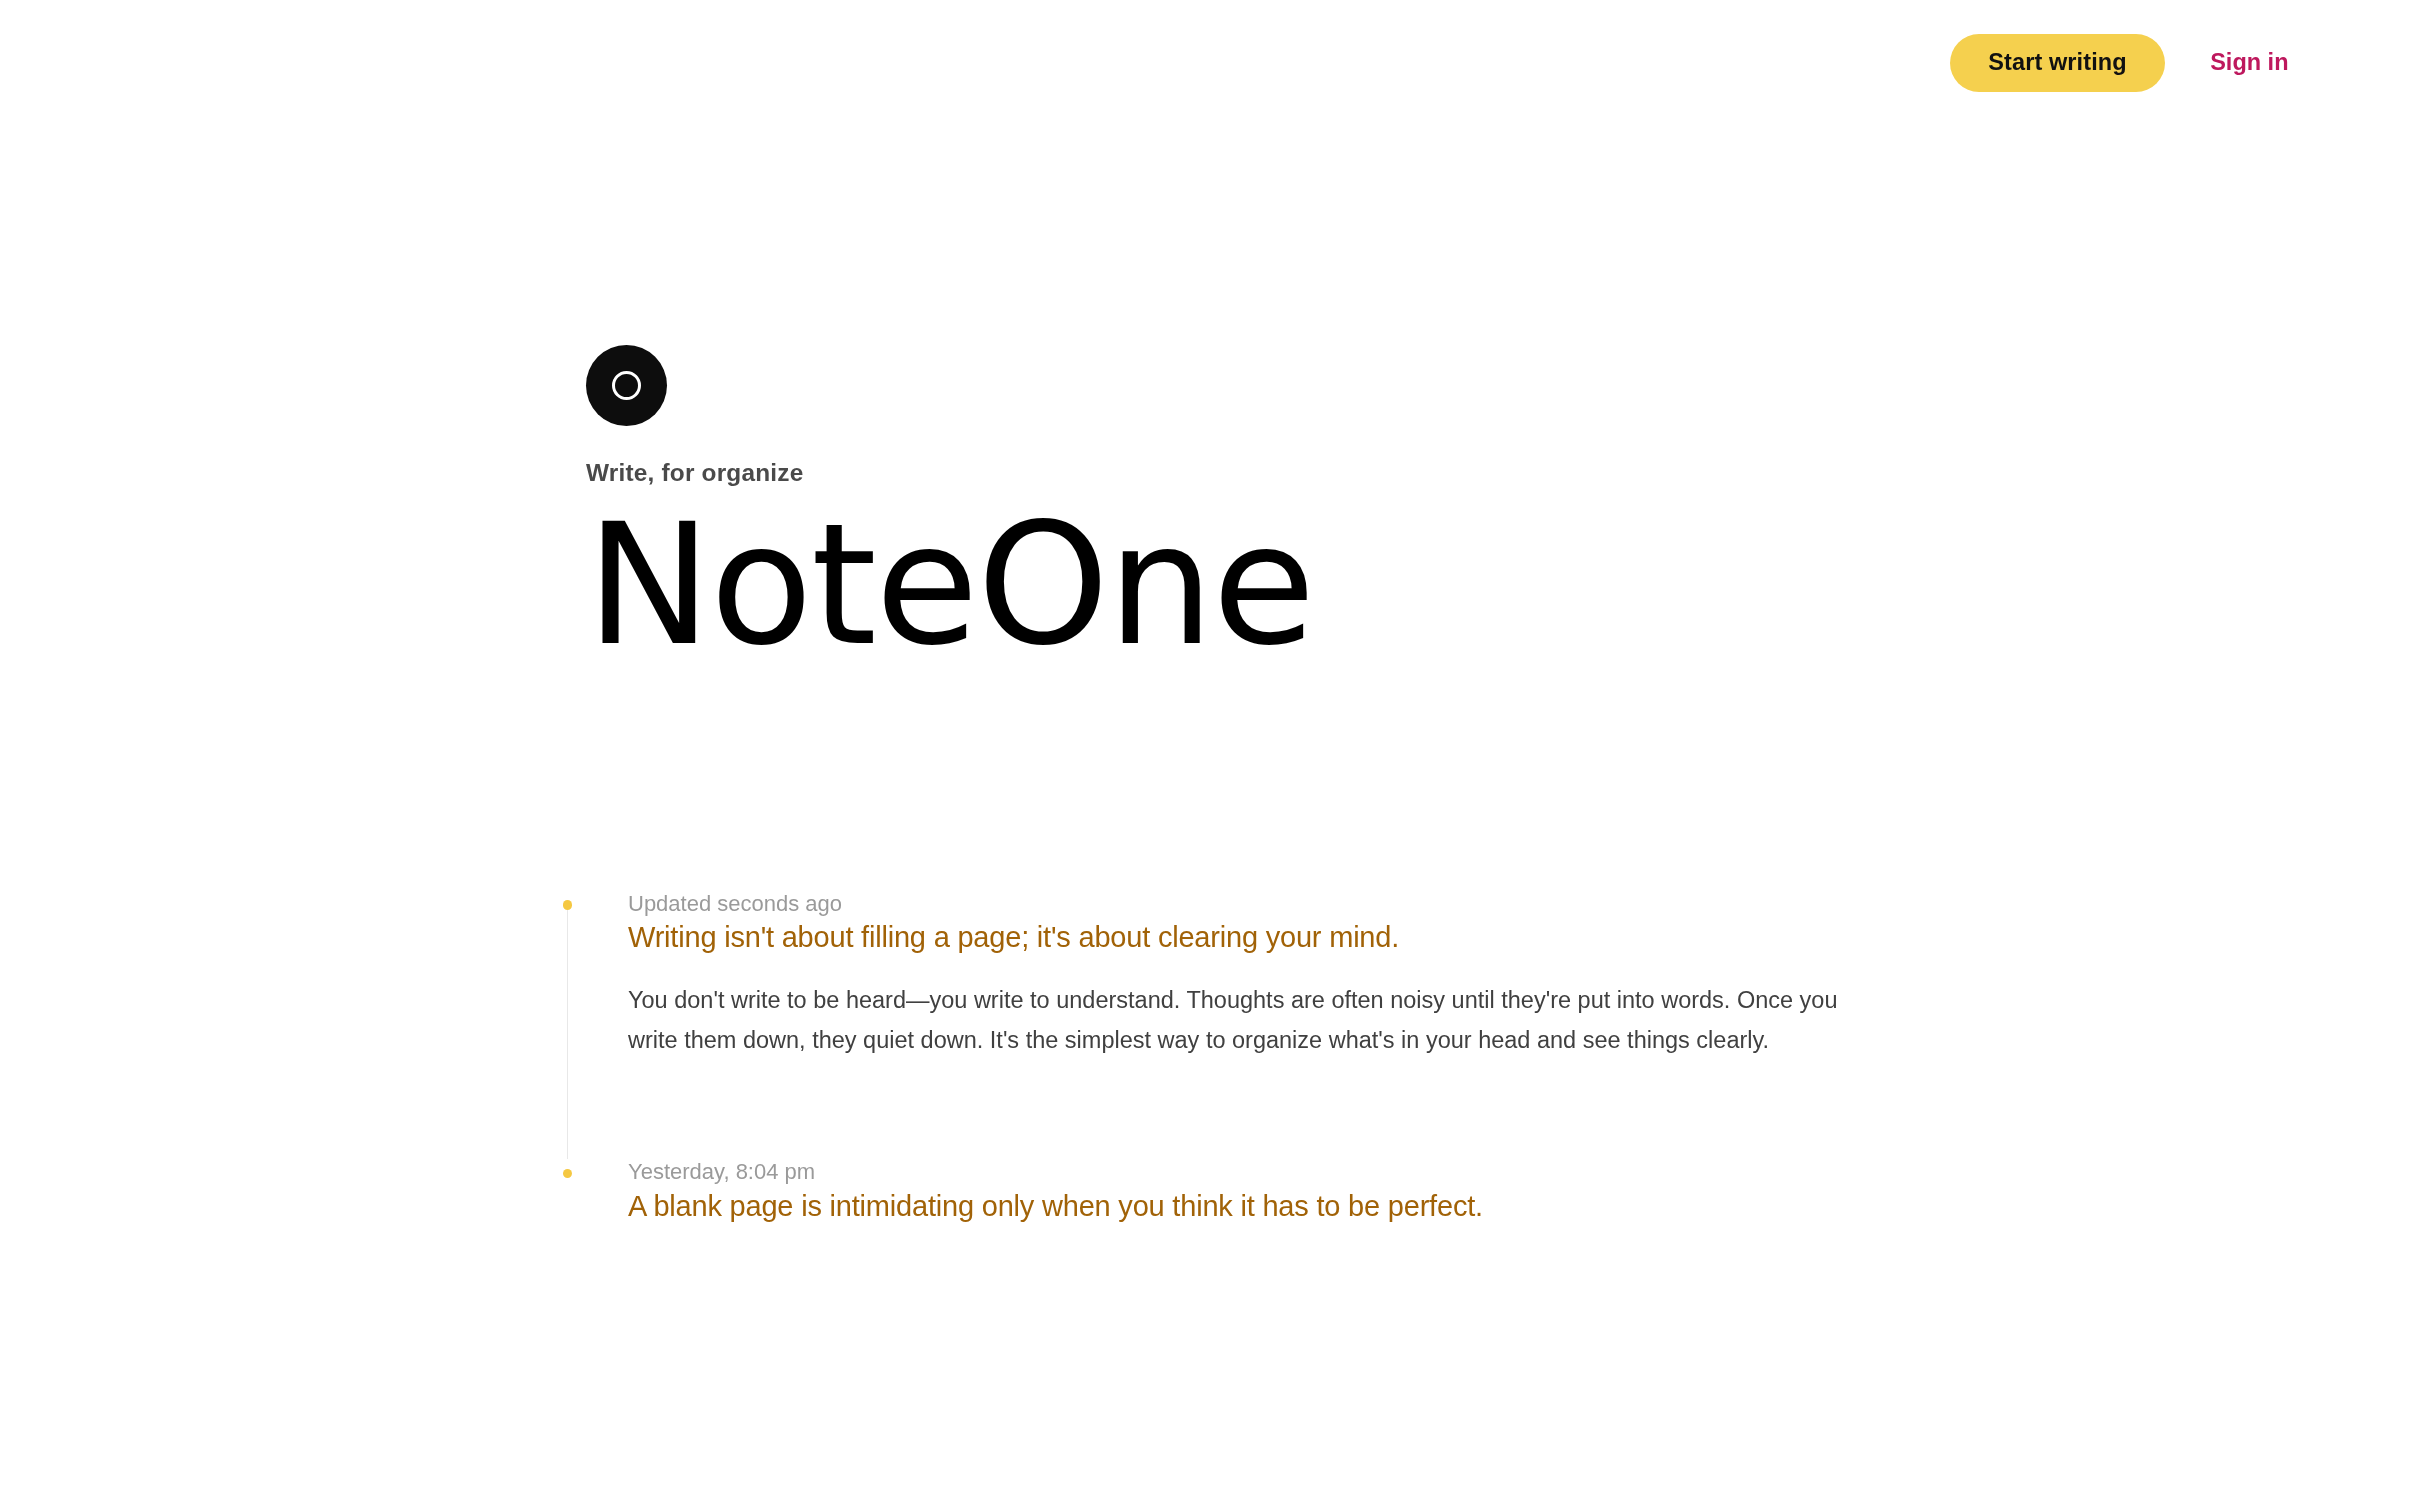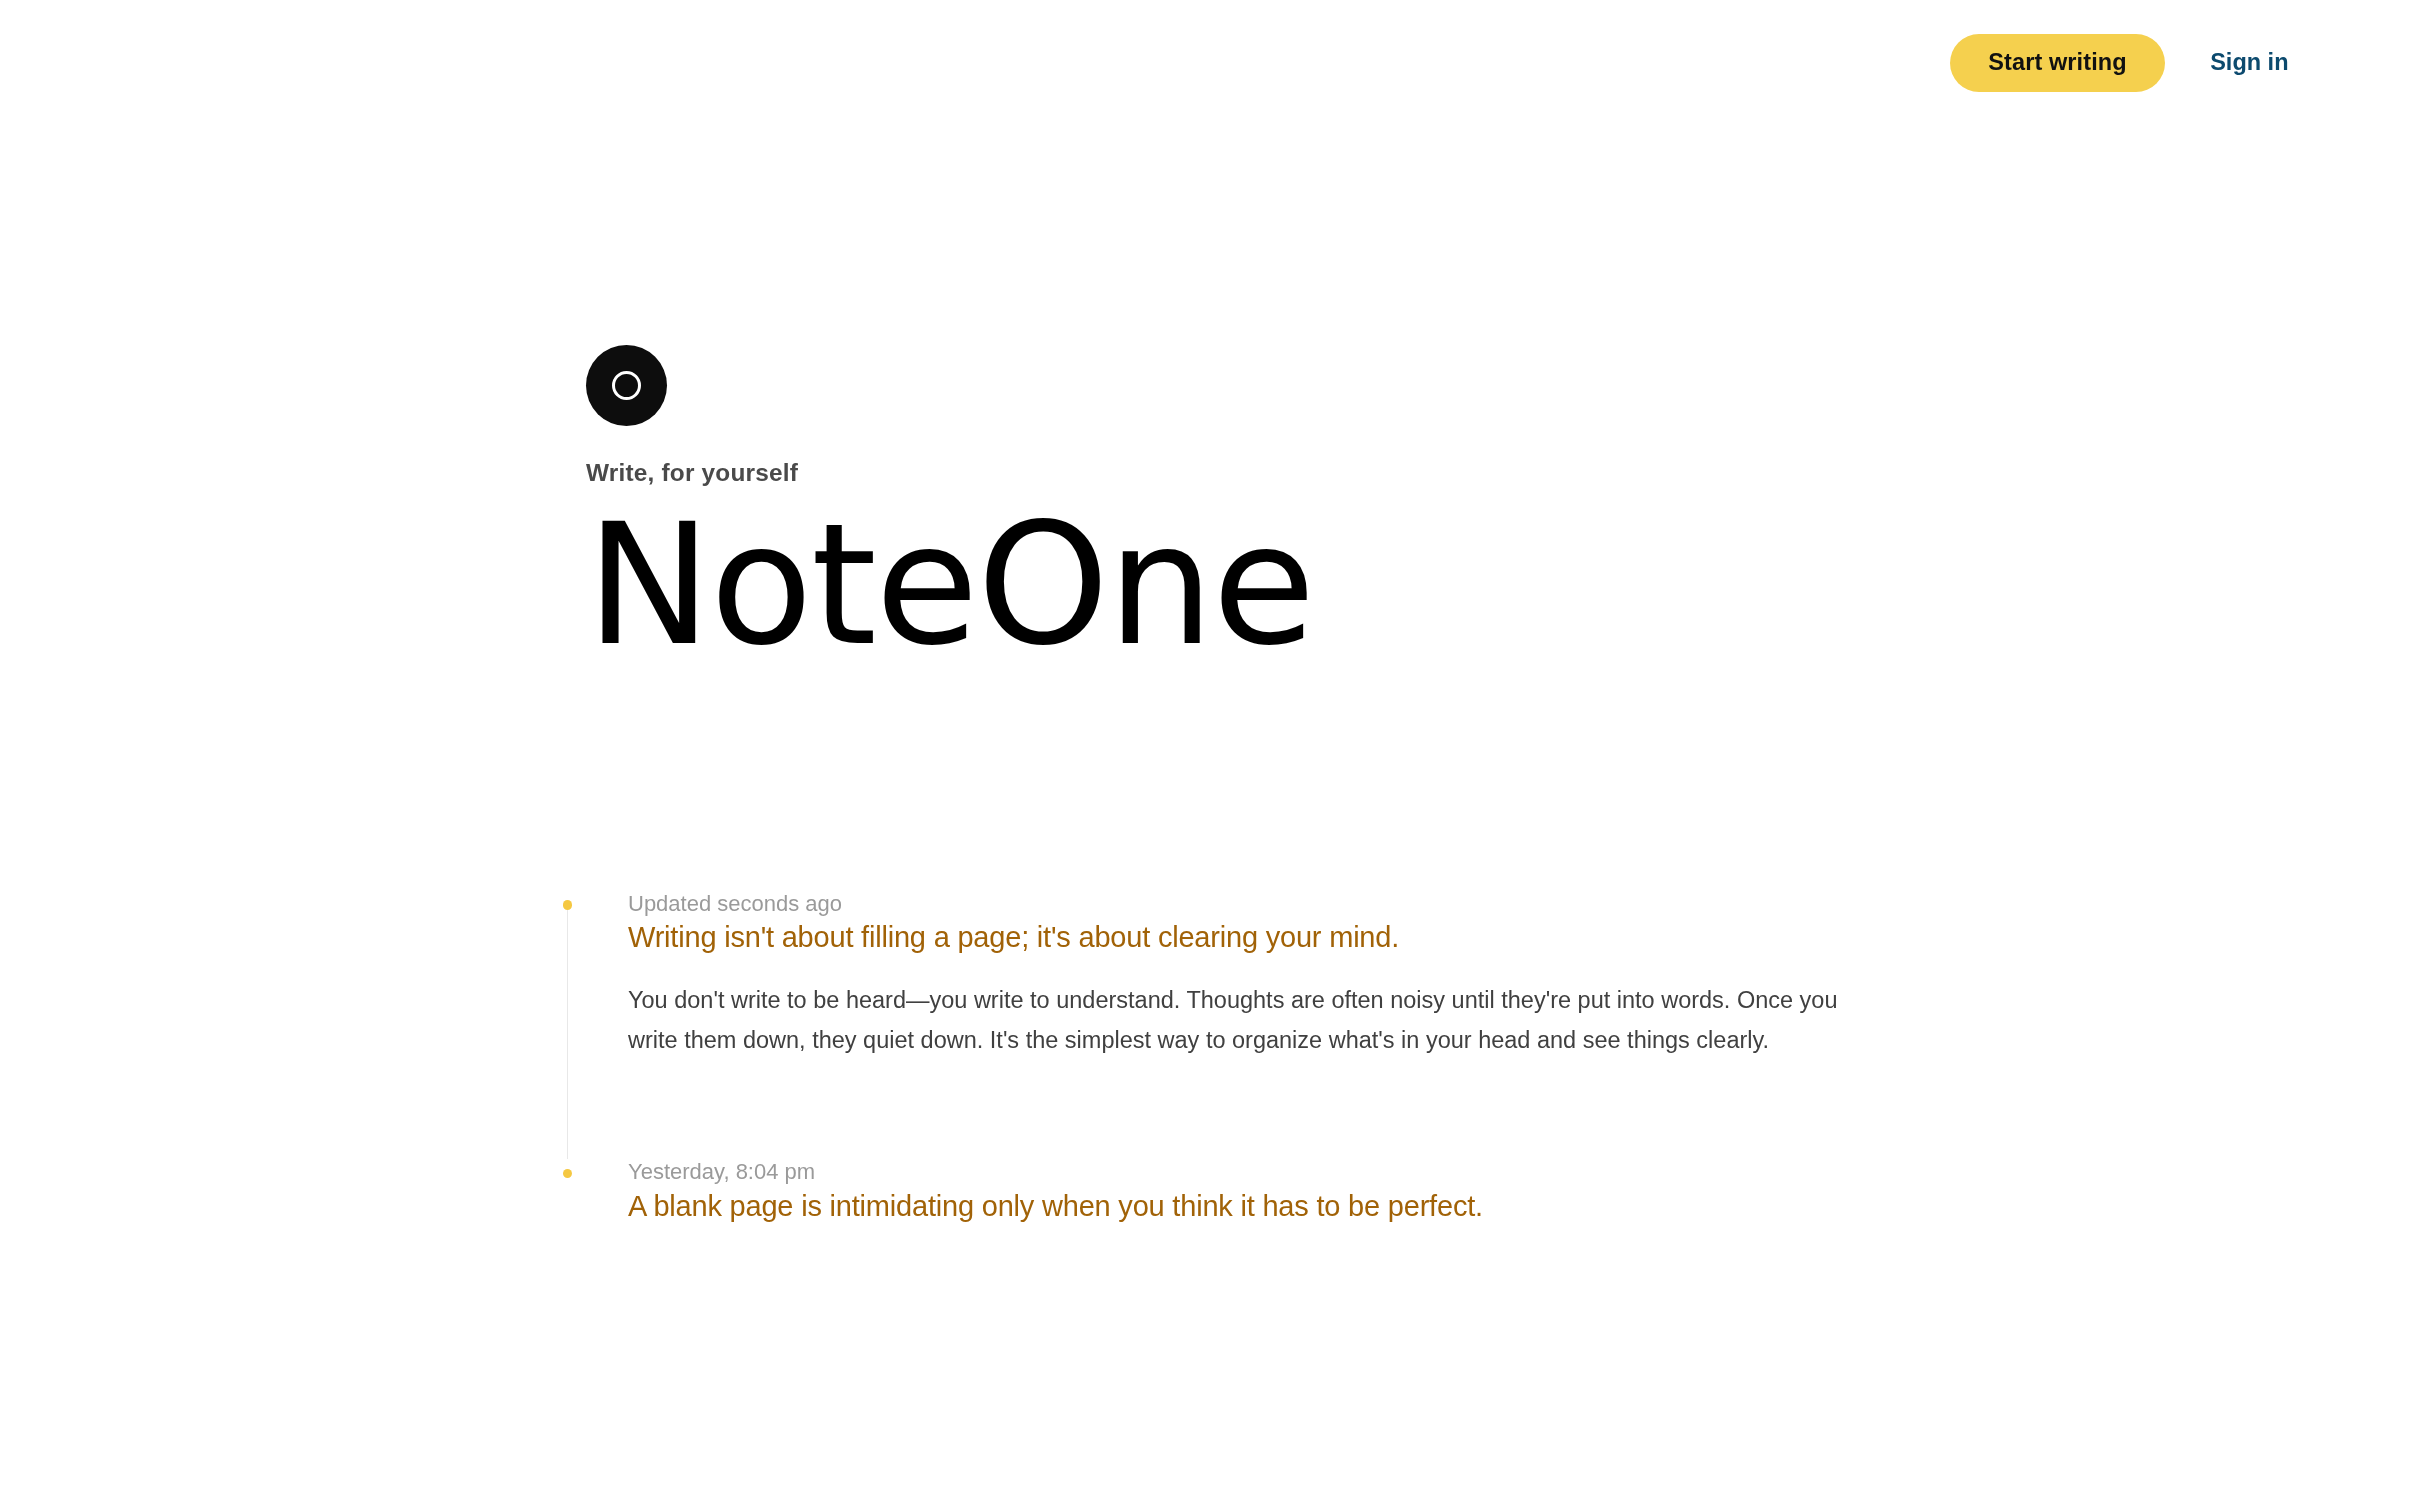--- a/index.html
+++ b/index.html
@@ -44,21 +44,21 @@
     letter-spacing: 0.1px;
     padding: 17.7px 38px;
     cursor: pointer;
     font-family: "Liberation Sans", sans-serif;
     line-height: 1;
   }
 
   .btn-signin {
     background: transparent;
     border: none;
-    color: #0c4a6e;
+    color: #be185d;
     font-size: 23.5px;
     font-weight: 700;
     padding: 17.7px 23.5px;
     cursor: pointer;
     font-family: "Liberation Sans", sans-serif;
     line-height: 1;
   }
 
   
   .hero {
@@ -166,21 +166,21 @@
 
   <div class="topnav">
     <button class="btn-start">Start writing</button>
     <button class="btn-signin">Sign in</button>
   </div>
 
   <div class="hero">
     <div class="logo-mark">
       <div class="ring"></div>
     </div>
-    <div class="tagline">Write, for yourself</div>
+    <div class="tagline">Write, for organize</div>
     <div class="wordmark">NoteOne</div>
   </div>
 
   <div class="feed">
 
     <div class="entry">
       <div class="rail"></div>
       <div class="dot"></div>
       <div class="entry-time">Updated seconds ago</div>
       <div class="entry-title">Writing isn't about filling a page; it's about clearing your mind.</div>

